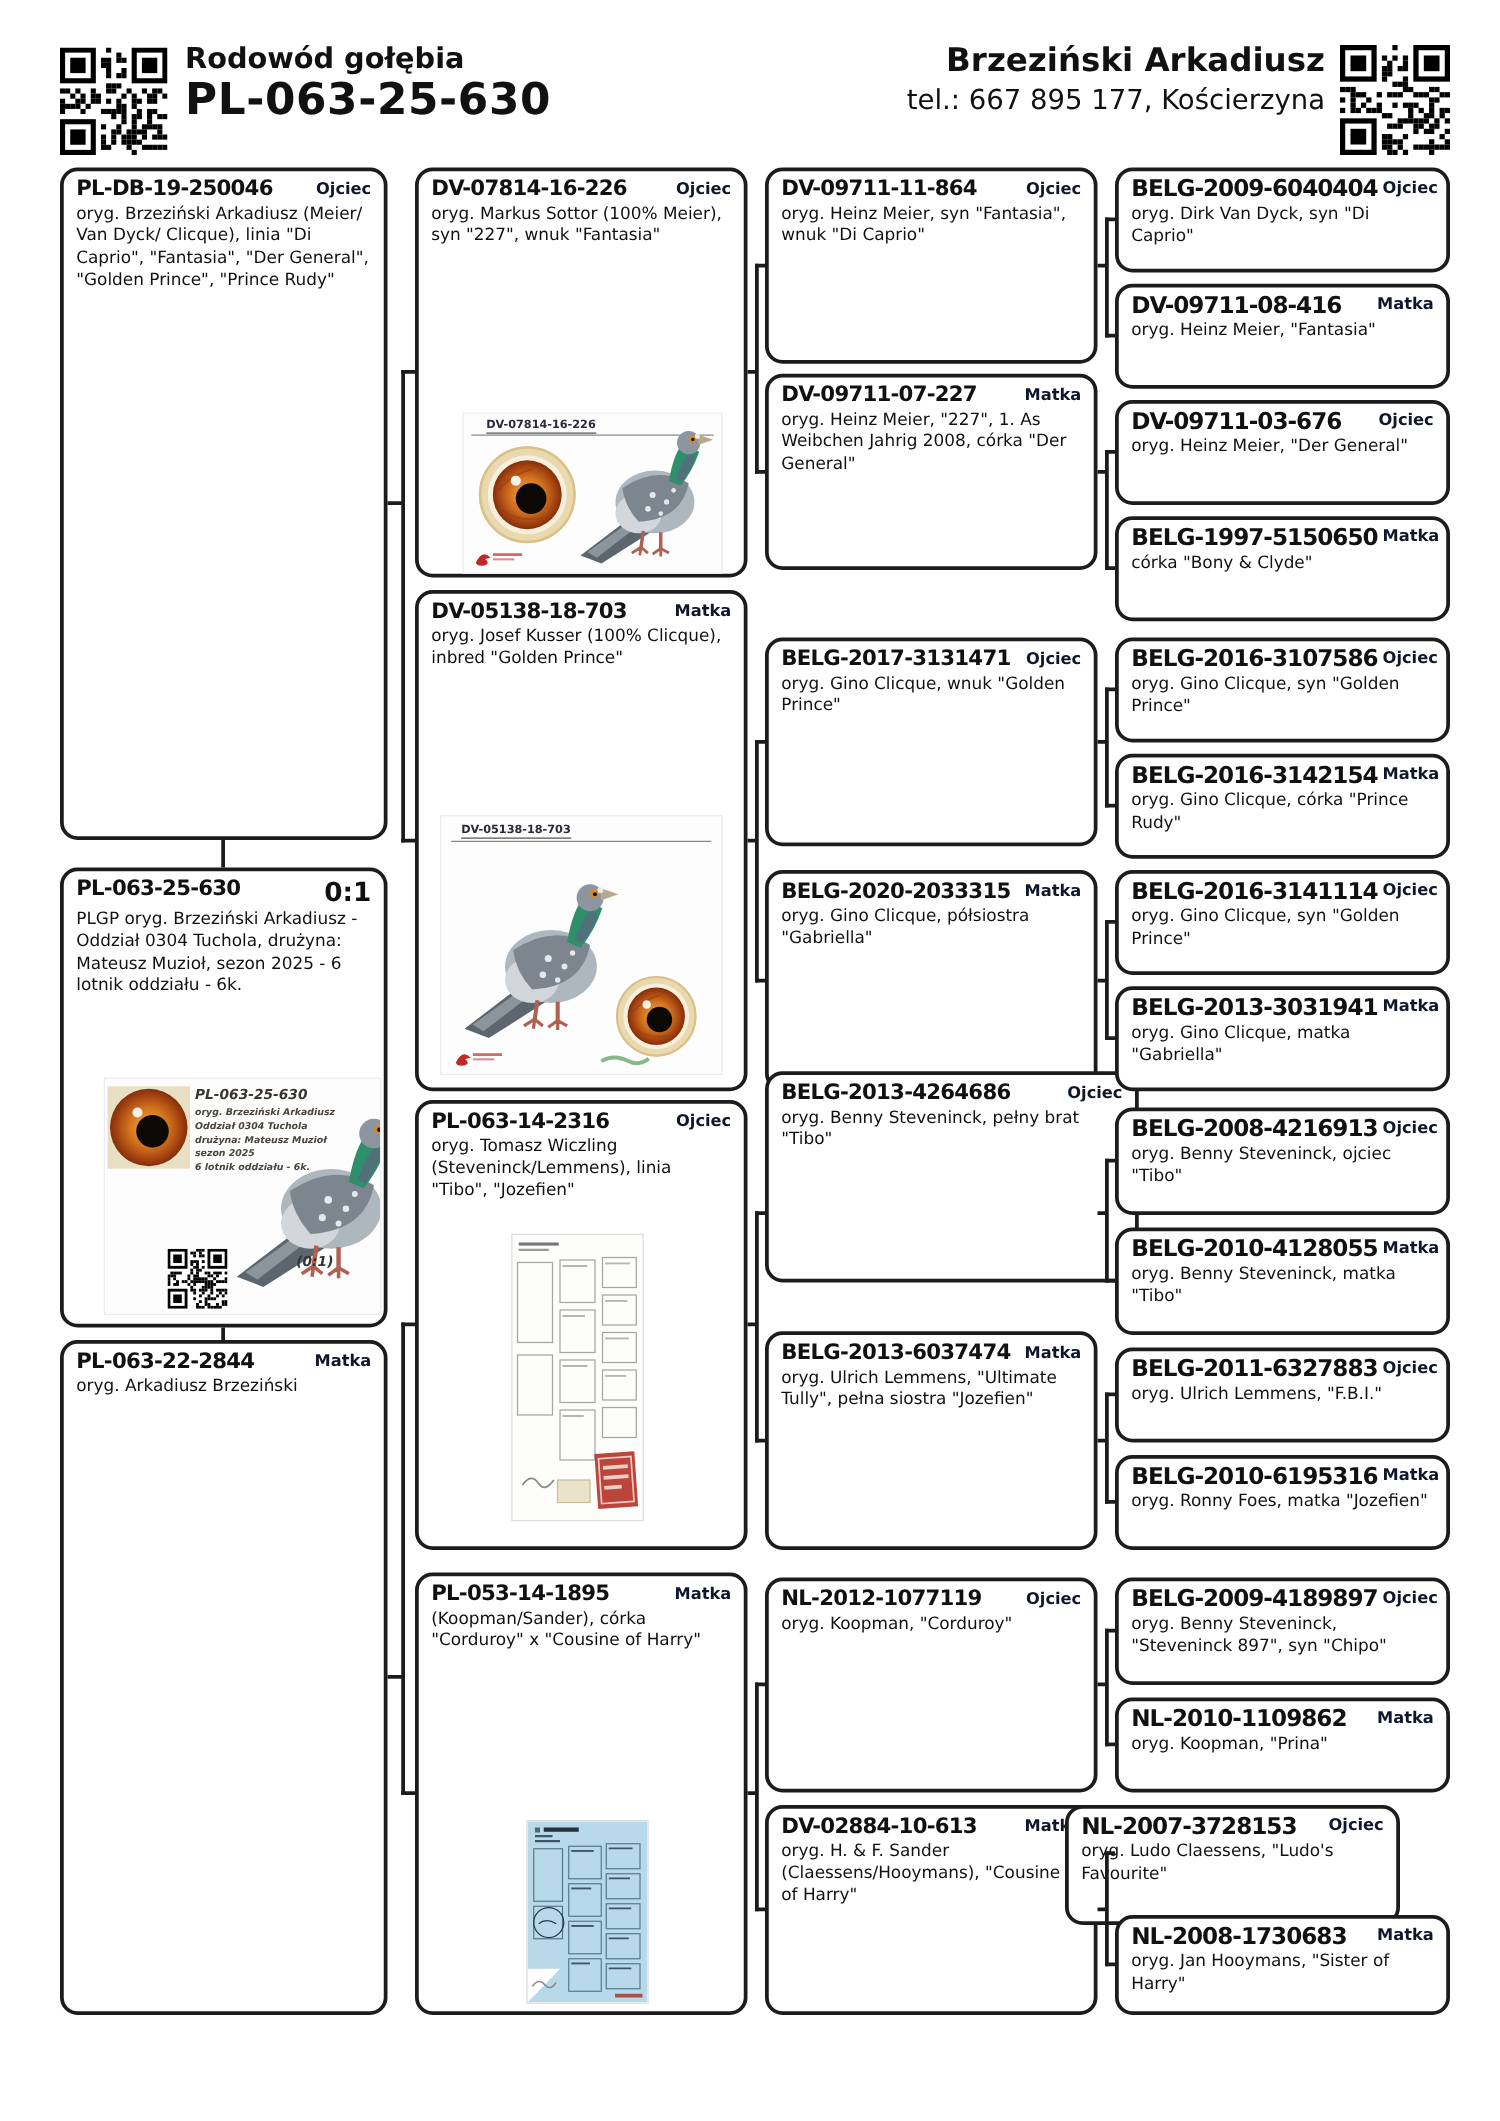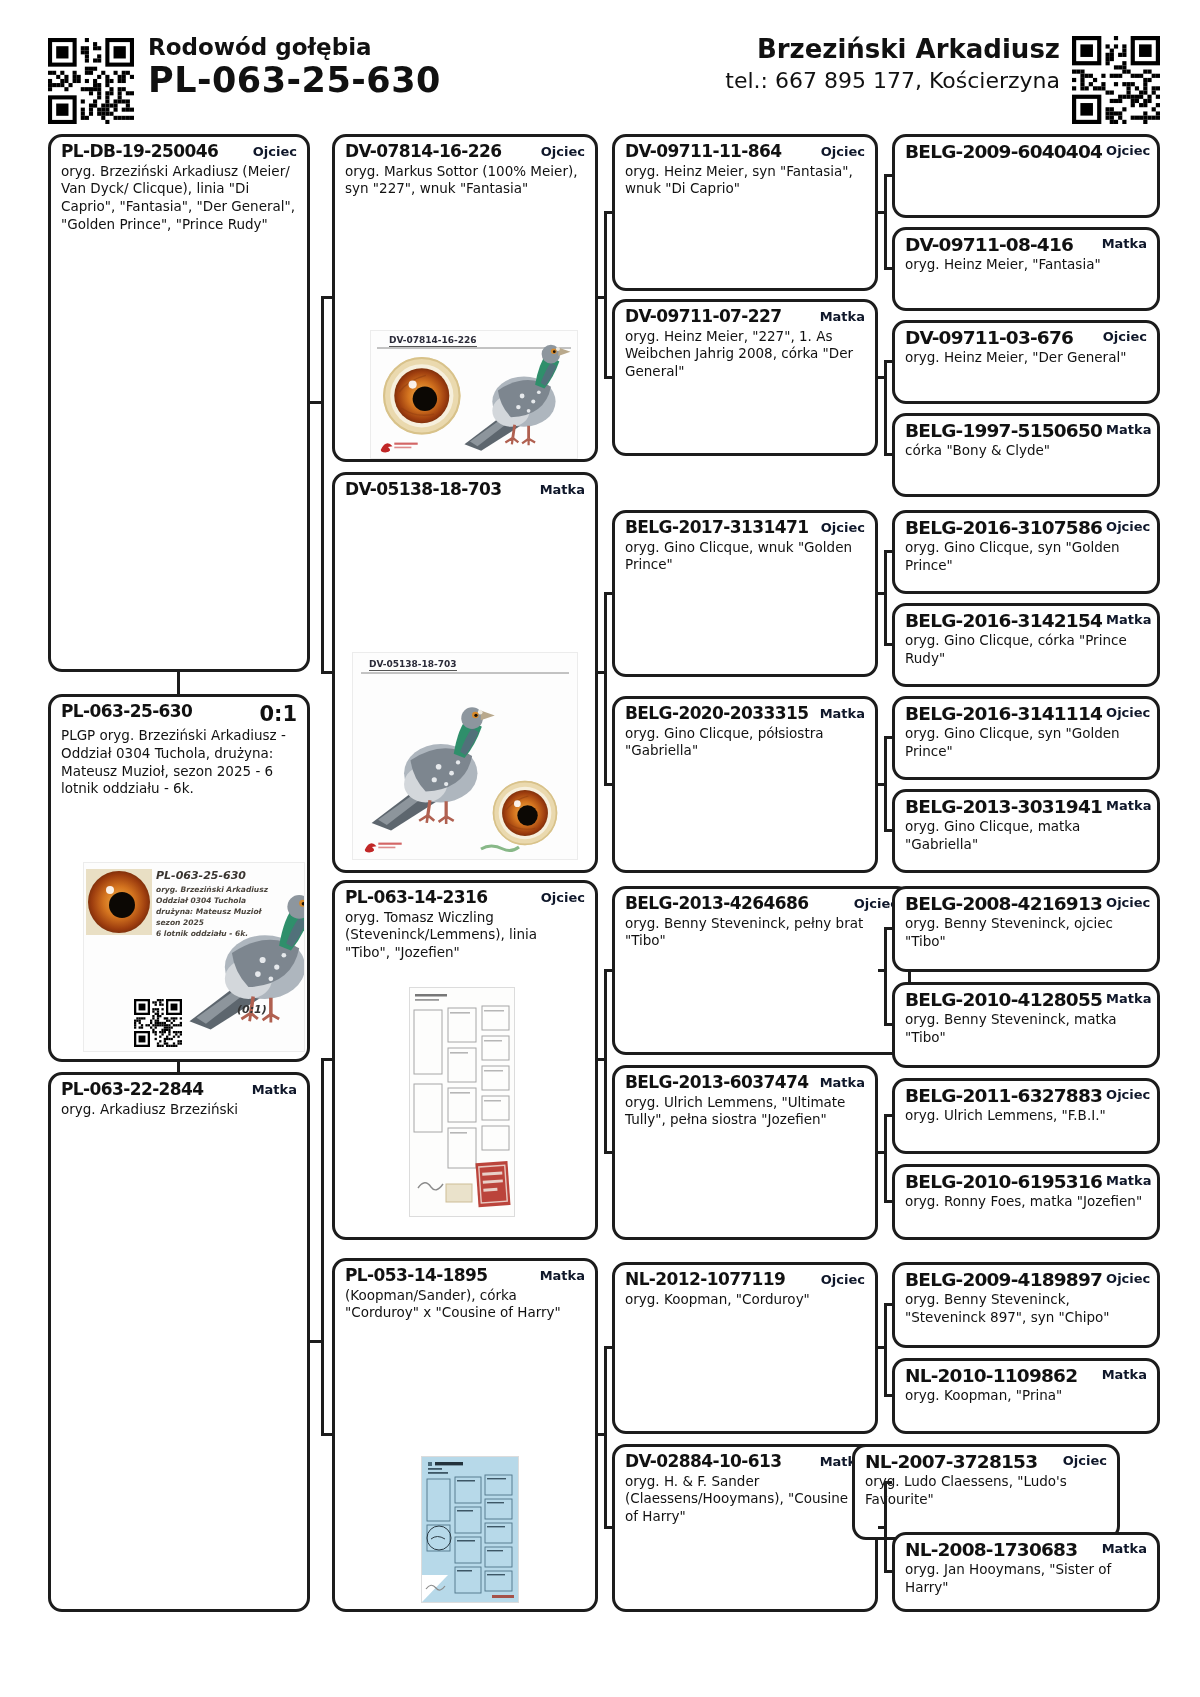--- a/index.html
+++ b/index.html
@@ -362,20 +362,21 @@
         <span class="bid">DV-07814-16-226</span>
         <span class="role">Ojciec</span>
       </div>
     <div class="desc">oryg. Markus Sottor (100% Meier), syn "227", wnuk "Fantasia"</div>
   </div>
   <div class="box" style="left:332px;top:472px;width:266px;height:401px">
     <div class="bh">
         <span class="bid">DV-05138-18-703</span>
         <span class="role">Matka</span>
       </div>
+    <div class="desc">oryg. Josef Kusser (100% Clicque), inbred "Golden Prince"</div>
   </div>
   <div class="box" style="left:332px;top:880px;width:266px;height:360px">
     <div class="bh">
         <span class="bid">PL-063-14-2316</span>
         <span class="role">Ojciec</span>
       </div>
     <div class="desc">oryg. Tomasz Wiczling (Steveninck/Lemmens), linia "Tibo", "Jozefien"</div>
   </div>
   <div class="box" style="left:332px;top:1258px;width:266px;height:354px">
     <div class="bh">
@@ -406,21 +407,21 @@
       </div>
     <div class="desc">oryg. Gino Clicque, wnuk "Golden Prince"</div>
   </div>
   <div class="box" style="left:612px;top:696px;width:266px;height:177px">
     <div class="bh">
         <span class="bid">BELG-2020-2033315</span>
         <span class="role">Matka</span>
       </div>
     <div class="desc">oryg. Gino Clicque, półsiostra "Gabriella"</div>
   </div>
-  <div class="box" style="left:612px;top:886px;width:299px;height:169px">
+  <div class="box" style="left:612px;top:857px;width:299px;height:169px">
     <div class="bh">
         <span class="bid">BELG-2013-4264686</span>
         <span class="role">Ojciec</span>
       </div>
     <div class="desc">oryg. Benny Steveninck, pełny brat "Tibo"</div>
   </div>
   <div class="box" style="left:612px;top:1065px;width:266px;height:175px">
     <div class="bh">
         <span class="bid">BELG-2013-6037474</span>
         <span class="role">Matka</span>
@@ -440,20 +441,21 @@
         <span class="role">Matka</span>
       </div>
     <div class="desc">oryg. H. &amp; F. Sander (Claessens/Hooymans), "Cousine of Harry"</div>
   </div>
 
   <div class="box g4" style="left:892px;top:134px;width:268px;height:84px">
     <div class="bh">
         <span class="bid">BELG-2009-6040404</span>
         <span class="role">Ojciec</span>
       </div>
+    <div class="desc">oryg. Dirk Van Dyck, syn "Di Caprio"</div>
   </div>
   <div class="box g4" style="left:892px;top:227px;width:268px;height:84px">
     <div class="bh">
         <span class="bid">DV-09711-08-416</span>
         <span class="role">Matka</span>
       </div>
     <div class="desc">oryg. Heinz Meier, "Fantasia"</div>
   </div>
   <div class="box g4" style="left:892px;top:320px;width:268px;height:84px">
     <div class="bh">

